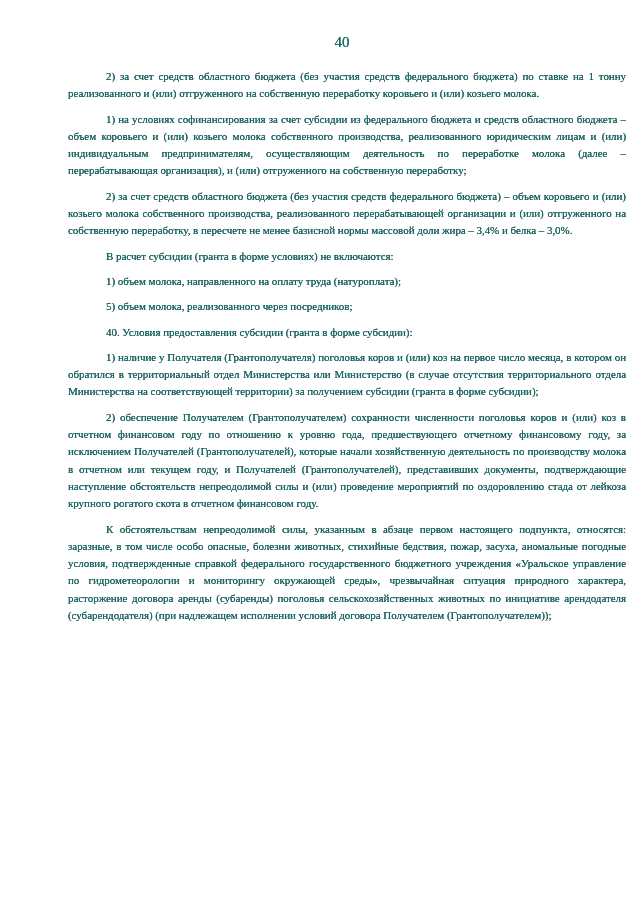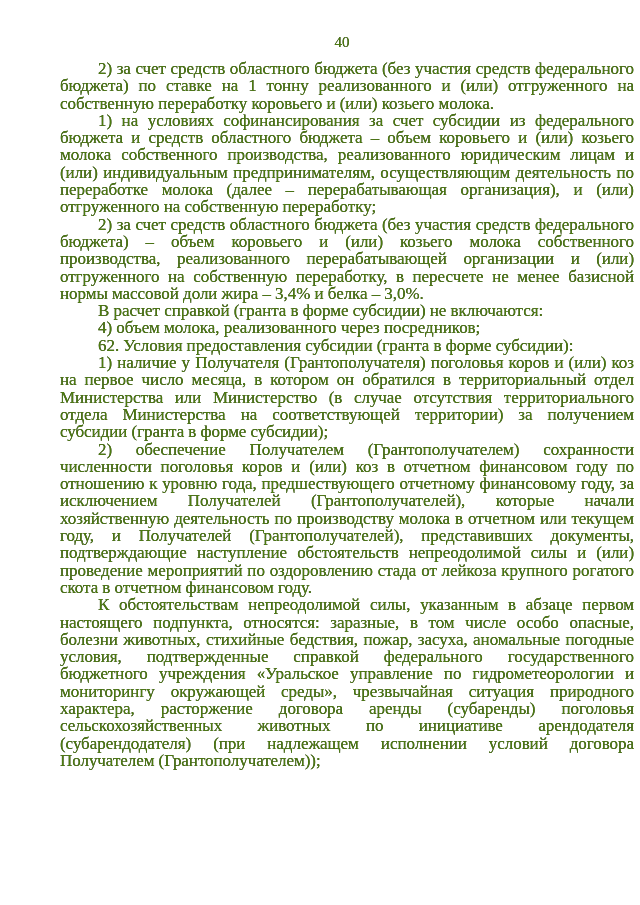--- a/index.html
+++ b/index.html
@@ -7,54 +7,55 @@
     padding: 0;
     background: #ffffff;
   }
   .page {
     position: relative;
     width: 640px;
     height: 905px;
     background: #ffffff;
     overflow: hidden;
     font-family: "Liberation Serif", "DejaVu Serif", serif;
-    color: #4d7c0f;
+    color: #0f766e;
   }
   .page-number {
     padding-top: 34px;
     margin: 0;
     text-align: center;
     font-size: 15px;
     line-height: 17px;
     transform: translateX(22px);
     text-shadow: 0 0 0.5px rgba(0,0,0,0.85);
   }
   .text-body {
     padding: 9px 6px 0 60px;
   }
   .text-body p {
-    margin: 0;
+    margin: 8px;
     text-align: justify;
     text-indent: 38px;
-    font-size: 17px;
+    font-size: 11px;
     line-height: 17.3px;
     letter-spacing: -0.05px;
     text-shadow: 0 0 0.55px rgba(0,0,0,0.85);
     hyphens: none;
   }
 </style>
 </head>
 <body>
 
 <div class="page">
   <div class="page-number">40</div>
   <div class="text-body">
     <p>2) за счет средств областного бюджета (без участия средств федерального бюджета) по ставке на 1 тонну реализованного и (или) отгруженного на собственную переработку коровьего и (или) козьего молока.</p>
     <p>1) на условиях софинансирования за счет субсидии из федерального бюджета и средств областного бюджета – объем коровьего и (или) козьего молока собственного производства, реализованного юридическим лицам и (или) индивидуальным предпринимателям, осуществляющим деятельность по переработке молока (далее – перерабатывающая организация), и (или) отгруженного на собственную переработку;</p>
     <p>2) за счет средств областного бюджета (без участия средств федерального бюджета) – объем коровьего и (или) козьего молока собственного производства, реализованного перерабатывающей организации и (или) отгруженного на собственную переработку, в пересчете не менее базисной нормы массовой доли жира – 3,4% и белка – 3,0%.</p>
-    <p>В расчет справкой (гранта в форме субсидии) не включаются:</p>
-    <p>4) объем молока, реализованного через посредников;</p>
-    <p>62. Условия предоставления субсидии (гранта в форме субсидии):</p>
+    <p>В расчет субсидии (гранта в форме условиях) не включаются:</p>
+    <p>1) объем молока, направленного на оплату труда (натуроплата);</p>
+    <p>5) объем молока, реализованного через посредников;</p>
+    <p>40. Условия предоставления субсидии (гранта в форме субсидии):</p>
     <p>1) наличие у Получателя (Грантополучателя) поголовья коров и (или) коз на первое число месяца, в котором он обратился в территориальный отдел Министерства или Министерство (в случае отсутствия территориального отдела Министерства на соответствующей территории) за получением субсидии (гранта в форме субсидии);</p>
     <p>2) обеспечение Получателем (Грантополучателем) сохранности численности поголовья коров и (или) коз в отчетном финансовом году по отношению к уровню года, предшествующего отчетному финансовому году, за исключением Получателей (Грантополучателей), которые начали хозяйственную деятельность по производству молока в отчетном или текущем году, и Получателей (Грантополучателей), представивших документы, подтверждающие наступление обстоятельств непреодолимой силы и (или) проведение мероприятий по оздоровлению стада от лейкоза крупного рогатого скота в отчетном финансовом году.</p>
     <p>К обстоятельствам непреодолимой силы, указанным в абзаце первом настоящего подпункта, относятся: заразные, в том числе особо опасные, болезни животных, стихийные бедствия, пожар, засуха, аномальные погодные условия, подтвержденные справкой федерального государственного бюджетного учреждения «Уральское управление по гидрометеорологии и мониторингу окружающей среды», чрезвычайная ситуация природного характера, расторжение договора аренды (субаренды) поголовья сельскохозяйственных животных по инициативе арендодателя (субарендодателя) (при надлежащем исполнении условий договора Получателем (Грантополучателем));</p>
   </div>
 </div>
 
 </body></html>

